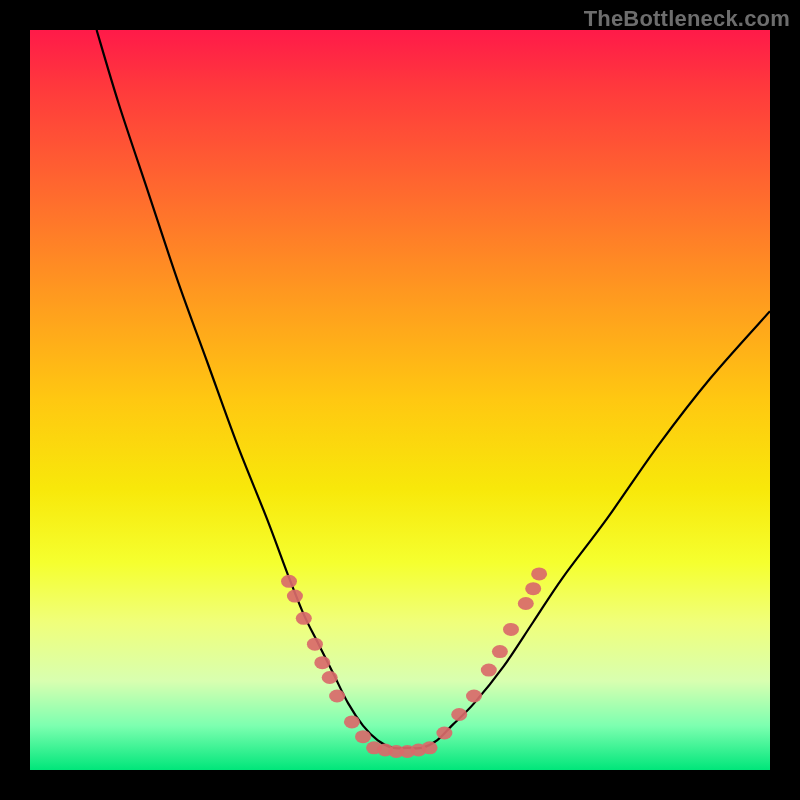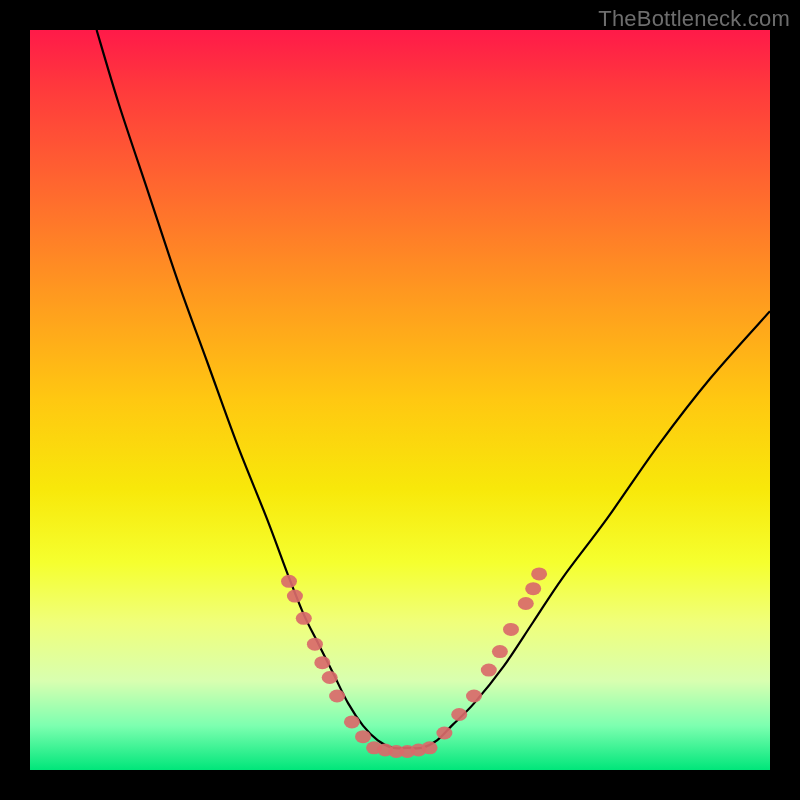--- a/index.html
+++ b/index.html
@@ -35,21 +35,21 @@
       #d8ffb0 88%,
       #7dffb0 94%,
       #00e67a 100%);
   }
   .watermark {
     position: absolute;
     top: 6px;
     right: 10px;
     color: #6d6d6d;
     font-size: 22px;
-    font-weight: 400;
+    font-weight: 700;
     letter-spacing: 0.2px;
     user-select: none;
   }
   svg.curve {
     position: absolute;
     left: 0;
     top: 0;
     width: 740px;
     height: 740px;
   }

